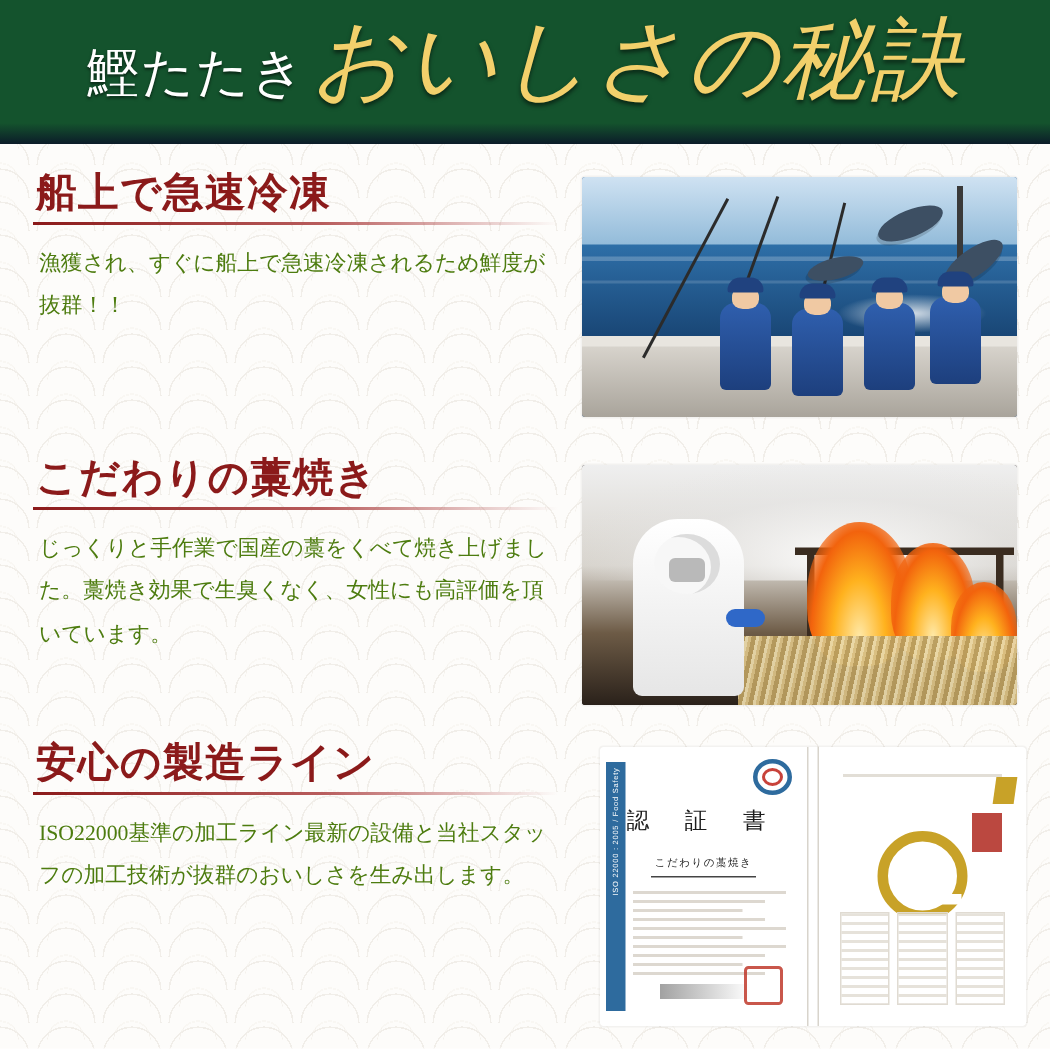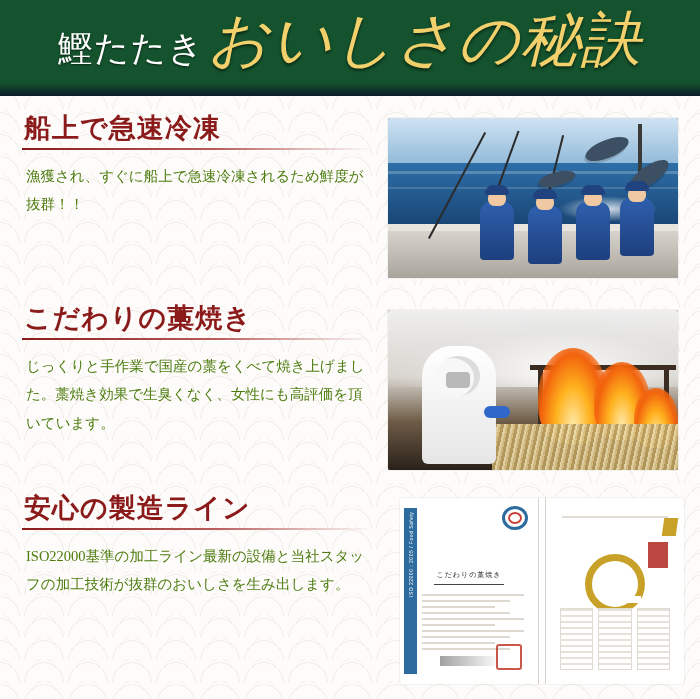--- a/index.html
+++ b/index.html
@@ -275,20 +275,21 @@
   <div class="photo ph3">
 
     <div class="doc docA">
       <div class="doc-side">
         <span>ISO 22000 : 2005 / Food Safety</span>
       </div>
       <div class="doc-logo">
         <div class="ring"></div>
           <div class="ring2"></div>
       </div>
+      <div class="doc-title">認 証 書</div>
       <div class="doc-company">こだわりの藁焼き</div>
       <div class="doc-company-rule"></div>
       <div class="doc-lines">
         <i></i>
           <i></i>
           <i></i>
           <i></i>
           <i></i>
           <i></i>
           <i></i>

